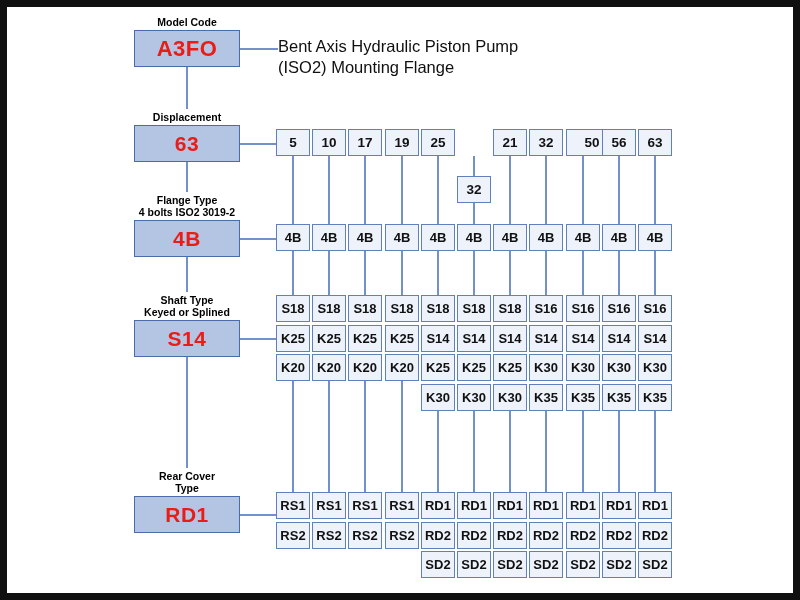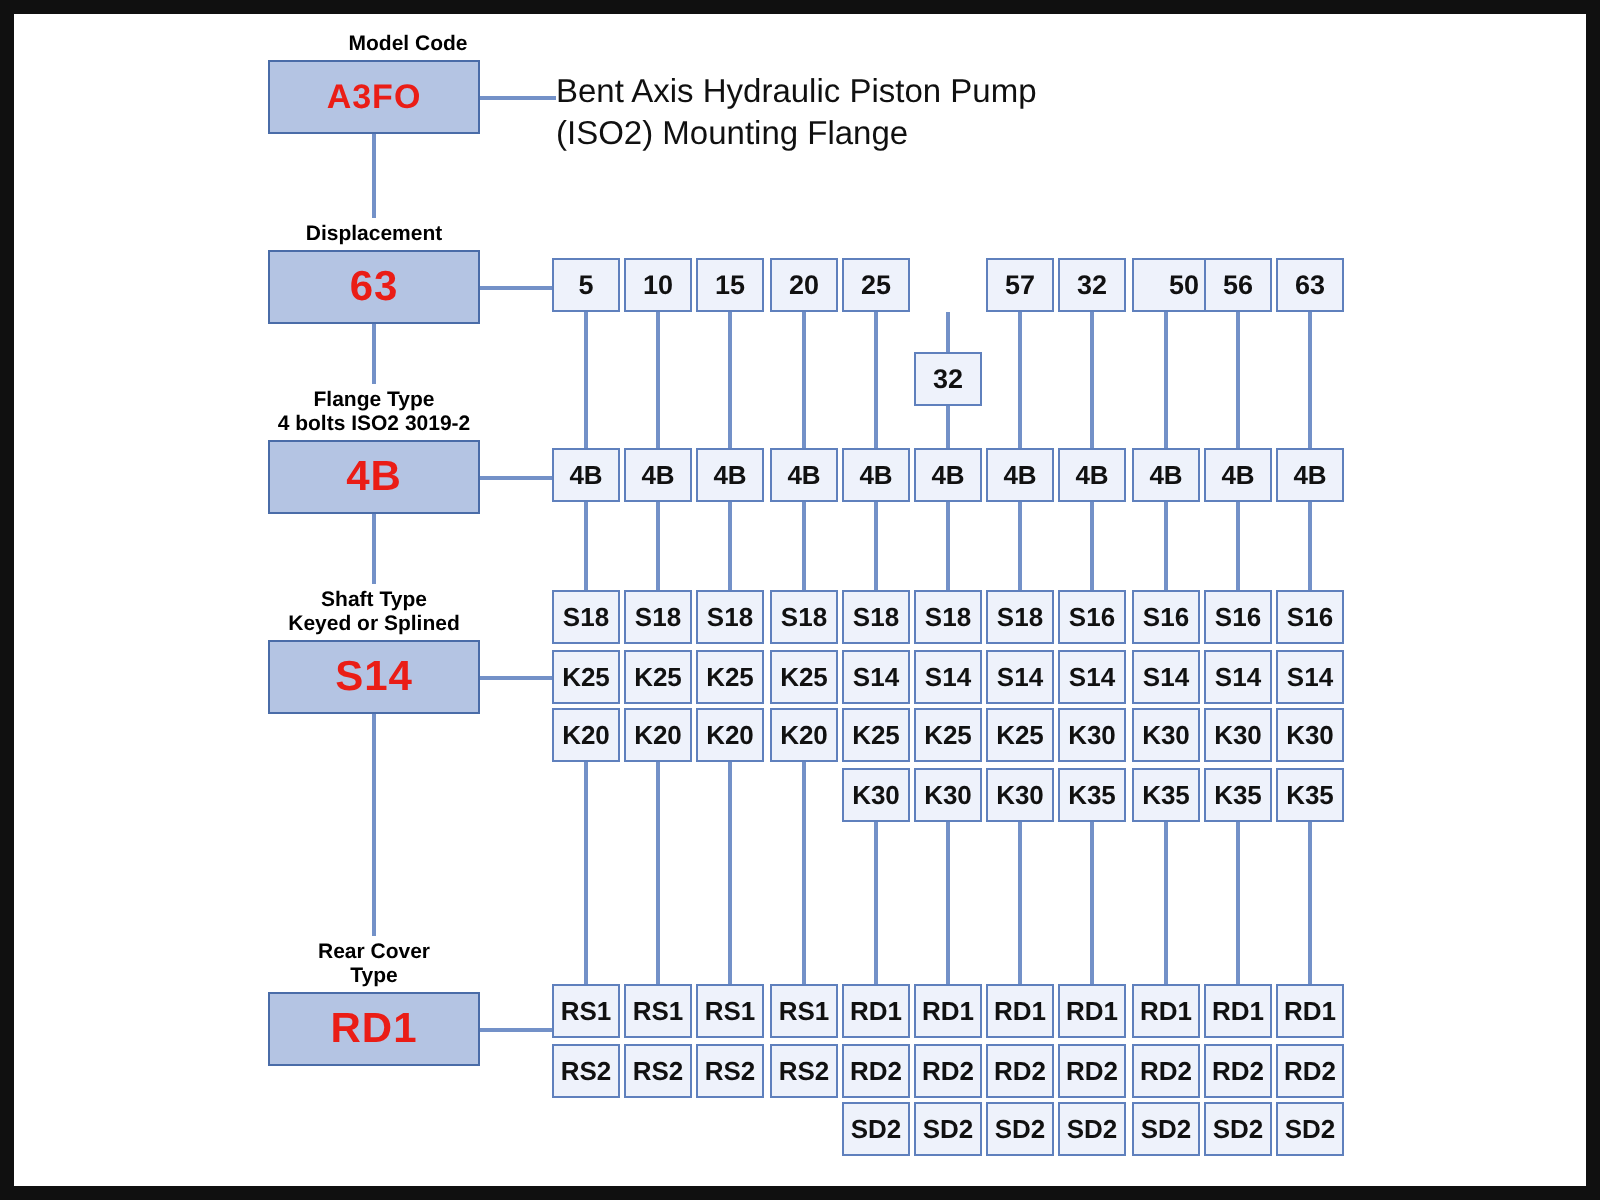--- a/index.html
+++ b/index.html
@@ -63,22 +63,22 @@
 </style>
 </head>
 <body>
 
 <div id="canvas">
 
   <div id="title">Bent Axis Hydraulic Piston Pump
 (ISO2) Mounting Flange</div>
 
   <div id="stage-layer">
-      <div class="stage-label" style="left: 130px; top: 9px; width: 134px;">Model Code</div>
-      <div class="stage-box" style="left: 127px; top: 23px; width: 106px; height: 37px; font-size: 17px;">A3FO</div>
+      <div class="stage-label" style="left: 113px; top: 9px; width: 134px;">Model Code</div>
+      <div class="stage-box" style="left: 127px; top: 23px; width: 106px; height: 37px; font-size: 22px;">A3FO</div>
       <div class="stage-label" style="left: 113px; top: 104px; width: 134px;">Displacement</div>
       <div class="stage-box" style="left: 127px; top: 118px; width: 106px; height: 37px; font-size: 21px;">63</div>
       <div class="stage-label" style="left: 113px; top: 187px; width: 134px;">Flange Type
 4 bolts ISO2 3019-2</div>
       <div class="stage-box" style="left: 127px; top: 213px; width: 106px; height: 37px; font-size: 21px;">4B</div>
       <div class="stage-label" style="left: 113px; top: 287px; width: 134px;">Shaft Type
 Keyed or Splined</div>
       <div class="stage-box" style="left: 127px; top: 313px; width: 106px; height: 37px; font-size: 21px;">S14</div>
       <div class="stage-label" style="left: 113px; top: 463px; width: 134px; text-align: center;">Rear Cover
 Type</div>
@@ -126,25 +126,25 @@
       <div class="vline" style="left: 611px; top: 244px; height: 44px;"></div>
       <div class="vline" style="left: 611px; top: 404px; height: 81px;"></div>
       <div class="vline" style="left: 647px; top: 149px; height: 68px;"></div>
       <div class="vline" style="left: 647px; top: 244px; height: 44px;"></div>
       <div class="vline" style="left: 647px; top: 404px; height: 81px;"></div>
     </div>
 
   <div id="matrix-layer">
       <div class="cell num" style="left: 269px; top: 122px; width: 34px; height: 27px;">5</div>
       <div class="cell num" style="left: 305px; top: 122px; width: 34px; height: 27px;">10</div>
-      <div class="cell num" style="left: 341px; top: 122px; width: 34px; height: 27px;">15</div>
-      <div class="cell num" style="left: 378px; top: 122px; width: 34px; height: 27px;">20</div>
+      <div class="cell num" style="left: 341px; top: 122px; width: 34px; height: 27px;">17</div>
+      <div class="cell num" style="left: 378px; top: 122px; width: 34px; height: 27px;">19</div>
       <div class="cell num" style="left: 414px; top: 122px; width: 34px; height: 27px;">25</div>
       <div class="cell num" style="left: 450px; top: 122px; width: 34px; height: 27px; margin-top: 47px;">32</div>
-      <div class="cell num" style="left: 486px; top: 122px; width: 34px; height: 27px;">57</div>
+      <div class="cell num" style="left: 486px; top: 122px; width: 34px; height: 27px;">21</div>
       <div class="cell num" style="left: 522px; top: 122px; width: 34px; height: 27px;">32</div>
       <div class="cell num" style="left: 559px; top: 122px; width: 52px; height: 27px;">50</div>
       <div class="cell num" style="left: 595px; top: 122px; width: 34px; height: 27px;">56</div>
       <div class="cell num" style="left: 631px; top: 122px; width: 34px; height: 27px;">63</div>
       <div class="cell" style="left: 269px; top: 217px; width: 34px; height: 27px;">4B</div>
       <div class="cell" style="left: 305px; top: 217px; width: 34px; height: 27px;">4B</div>
       <div class="cell" style="left: 341px; top: 217px; width: 34px; height: 27px;">4B</div>
       <div class="cell" style="left: 378px; top: 217px; width: 34px; height: 27px;">4B</div>
       <div class="cell" style="left: 414px; top: 217px; width: 34px; height: 27px;">4B</div>
       <div class="cell" style="left: 450px; top: 217px; width: 34px; height: 27px;">4B</div>

